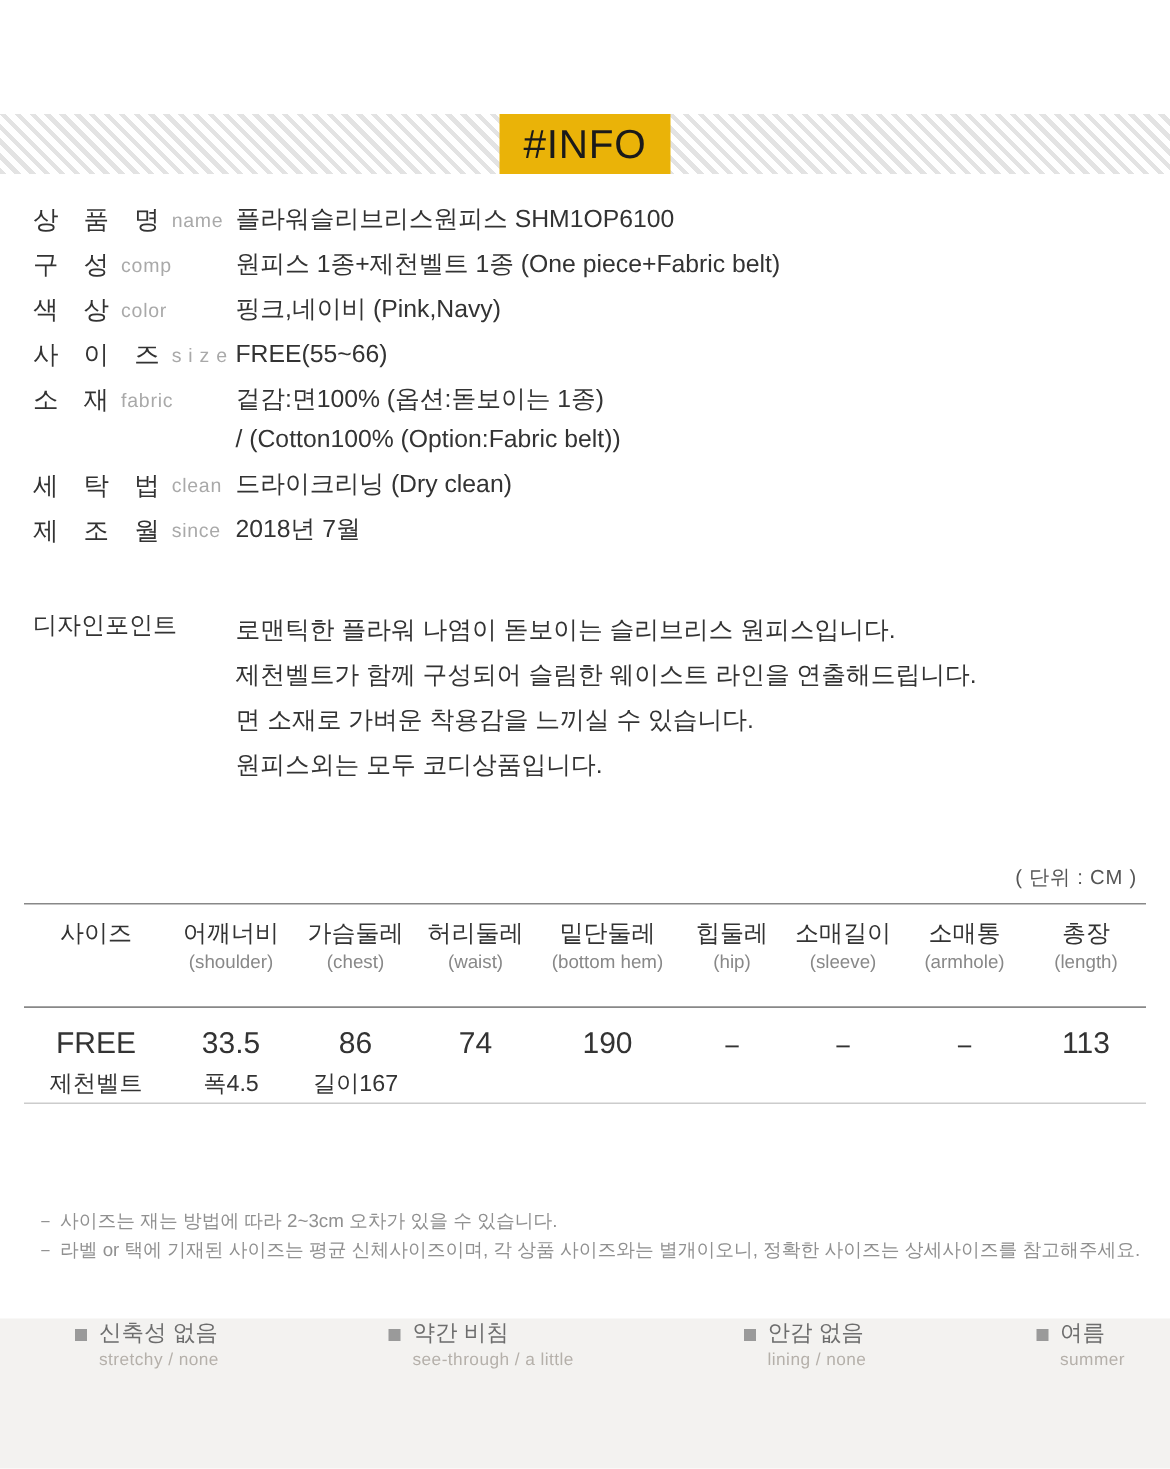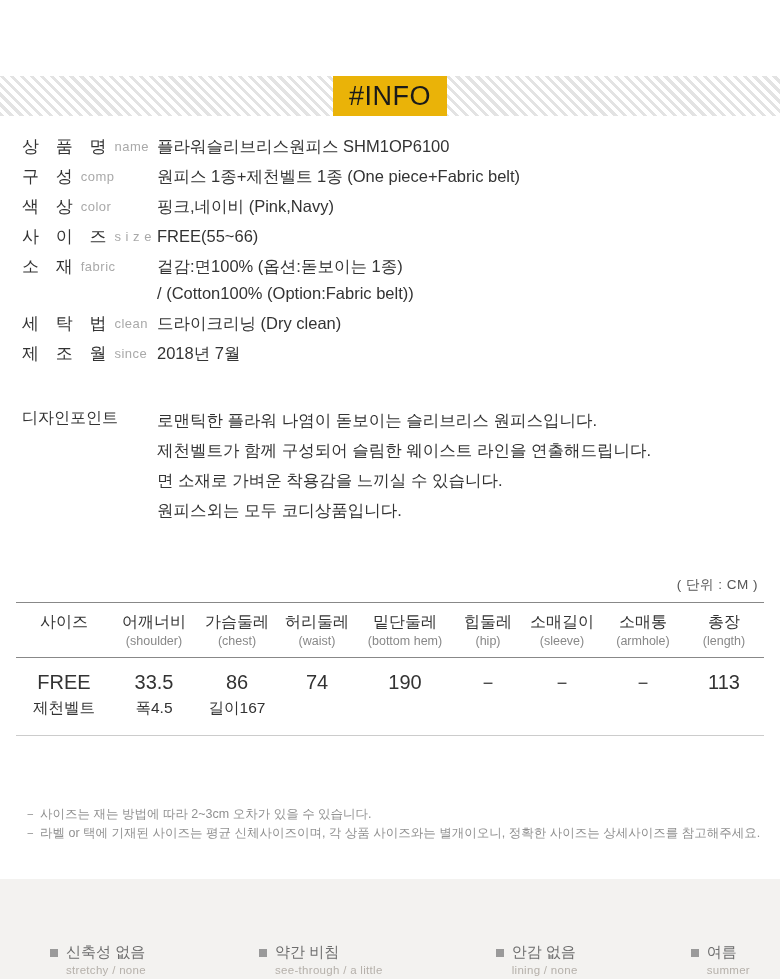--- a/index.html
+++ b/index.html
@@ -144,21 +144,21 @@
   }
   .size-table thead tr.head-ko th {
     font-size: 16px;
     color: #333333;
     padding-top: 9px;
     padding-bottom: 1px;
   }
   .size-table thead tr.head-en th {
     font-size: 12.5px;
     color: #888888;
-    padding-bottom: 9px;
+    padding-bottom: 23px;
   }
   .size-table thead {
     border-top: 1px solid #888888;
     border-bottom: 1px solid #888888;
   }
   .size-table tbody tr.data-row td {
     font-size: 20px;
     color: #333333;
     padding-top: 11px;
     padding-bottom: 2px;
@@ -193,21 +193,21 @@
 
   
   .attr-bar {
     position: absolute;
     left: 0;
     top: 879px;
     width: 780px;
     height: 100px;
     background: #f3f2f0;
     display: flex;
-    align-items: flex-end;
+    align-items: flex-start;
     justify-content: center;
   }
   .attr-inner {
     display: flex;
     width: 700px;
     justify-content: space-between;
     align-items: flex-start;
     padding-left: 20px;
   }
   .attr-item {

